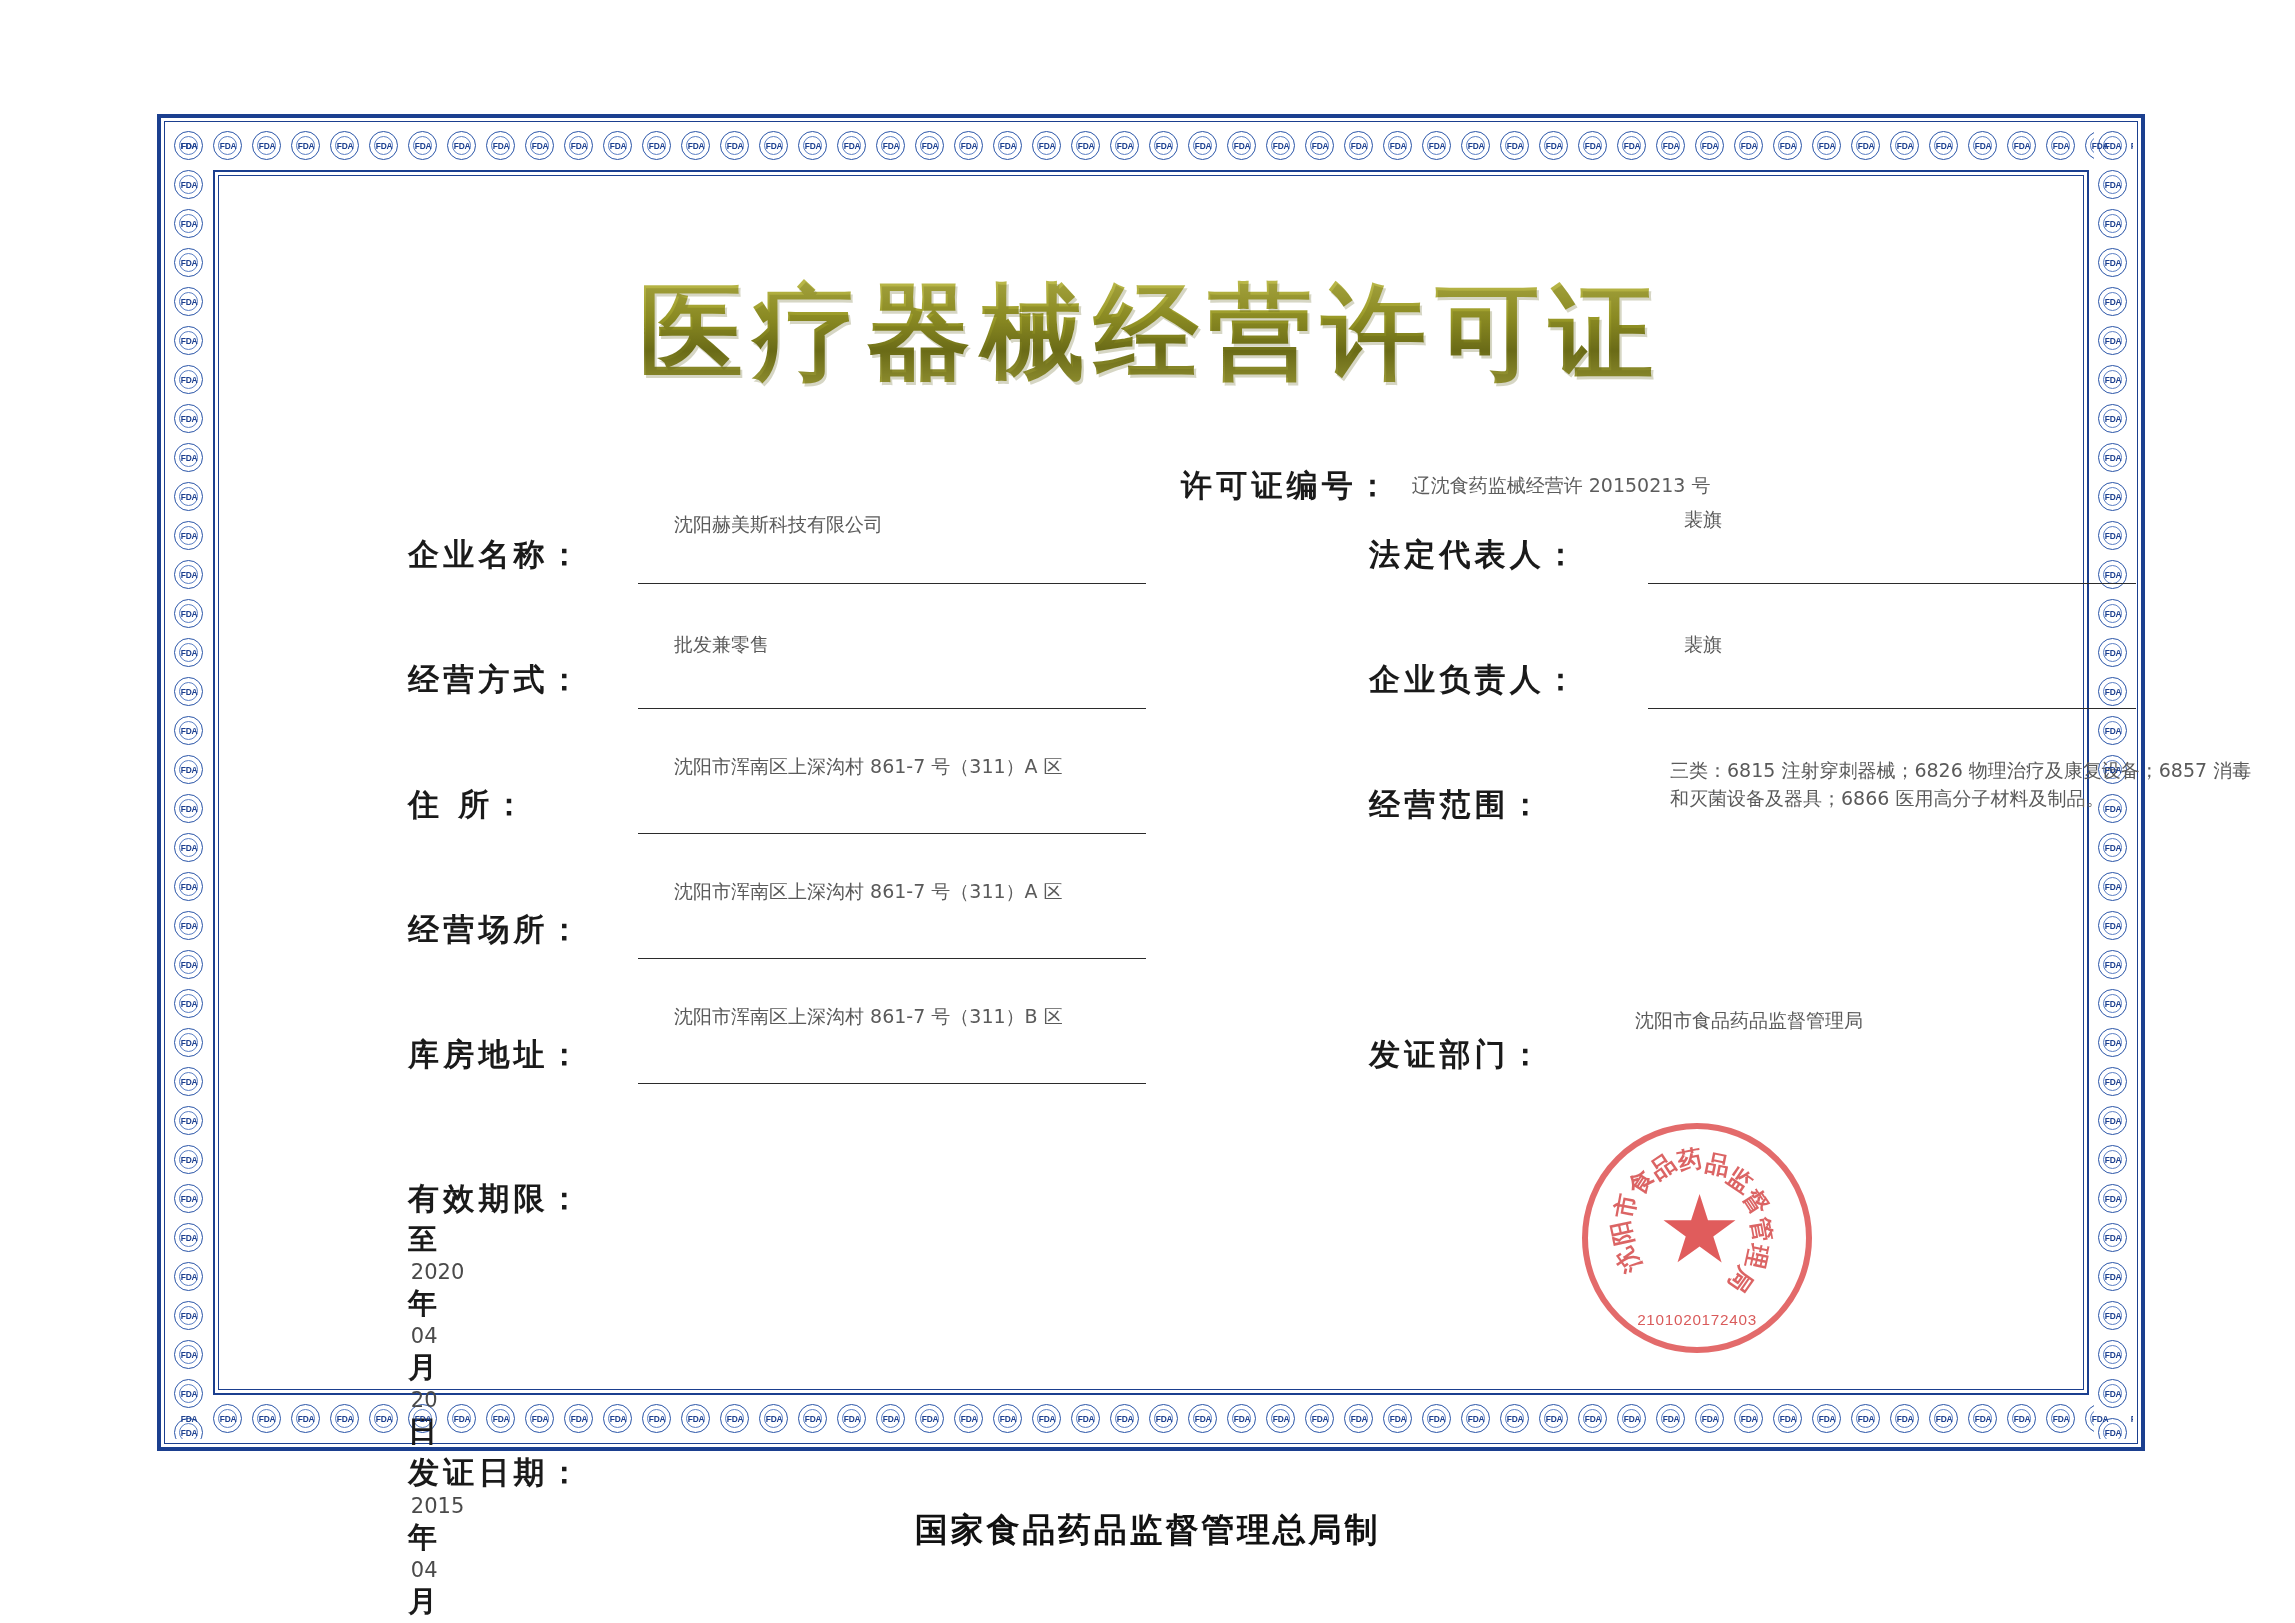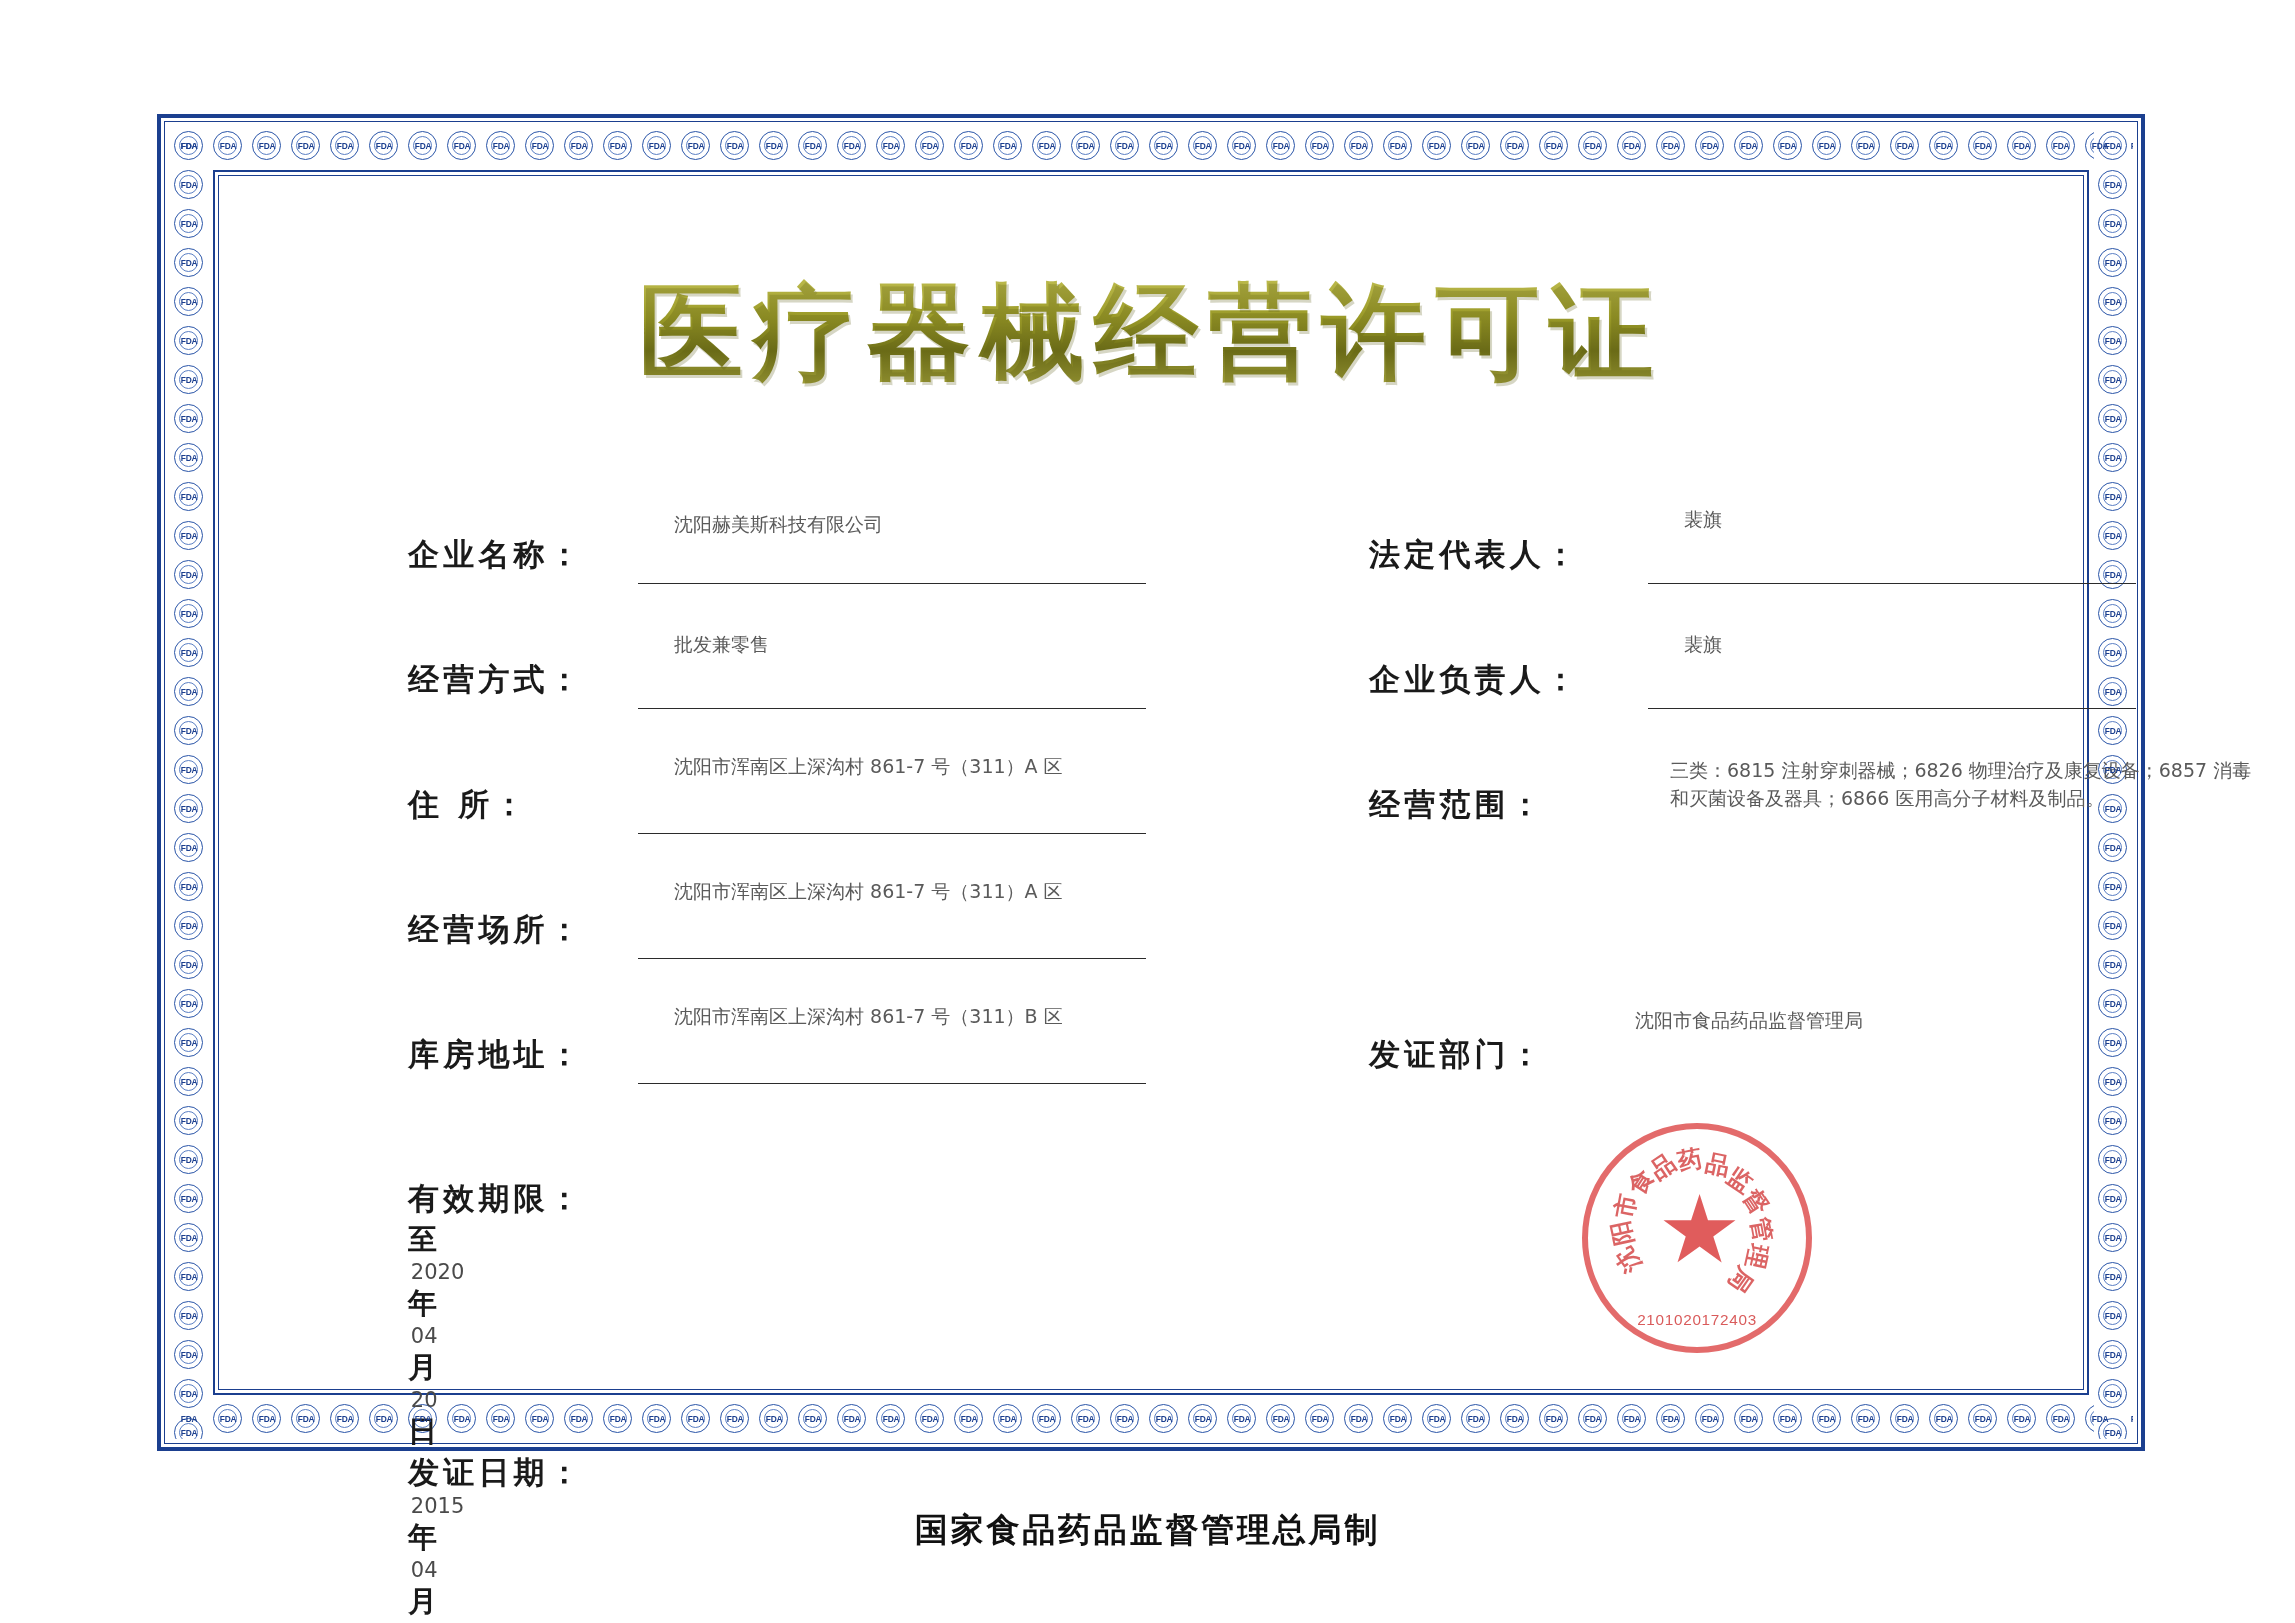--- a/index.html
+++ b/index.html
@@ -492,20 +492,24 @@
       </div>
   </div>
 
   <div class="border-inner"></div>
   <div class="border-inner2"></div>
 
   <div class="content">
 
     <div class="cert-title">医疗器械经营许可证</div>
 
+    <div class="lic-row">
+      <span class="lbl">许可证编号：</span>
+      <span class="val">辽沈食药监械经营许 20150213 号</span>
+    </div>
 
     <div class="fields">
 
       <div class="row">
         <div class="cell cell-left">
           <div class="field">
             <span class="lbl">企业名称：</span>
             <span class="fv" style="left:230px; top:-24px;">沈阳赫美斯科技有限公司</span>
             <span class="field-line" style="left:230px; width:508px;"></span>
           </div>

